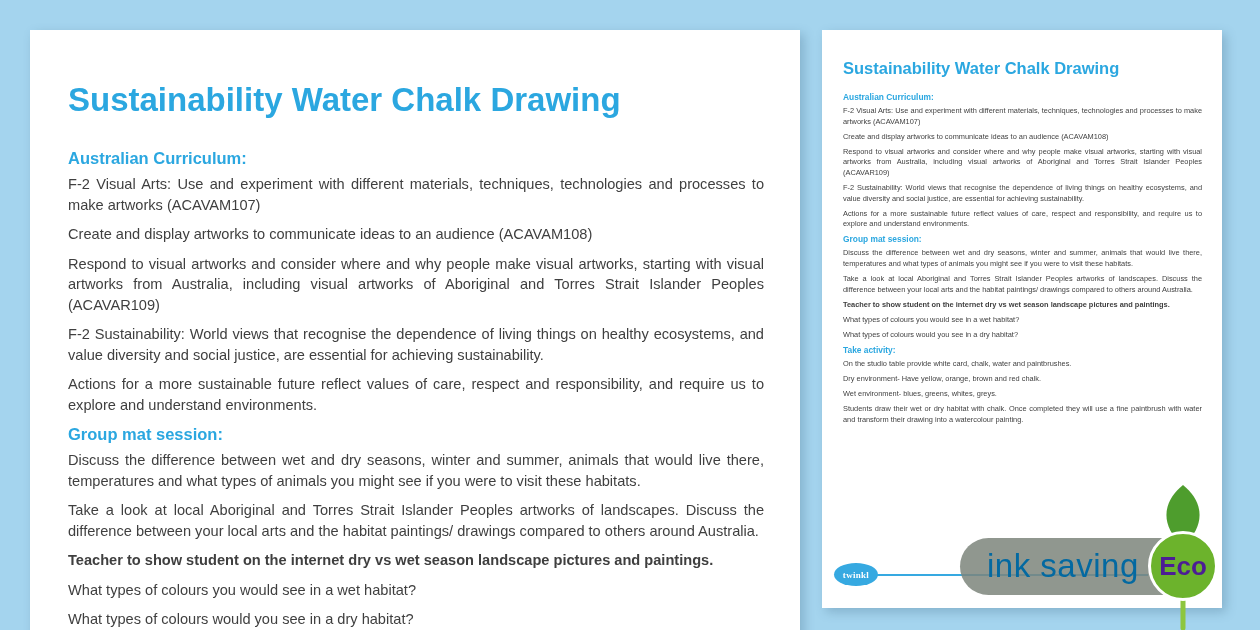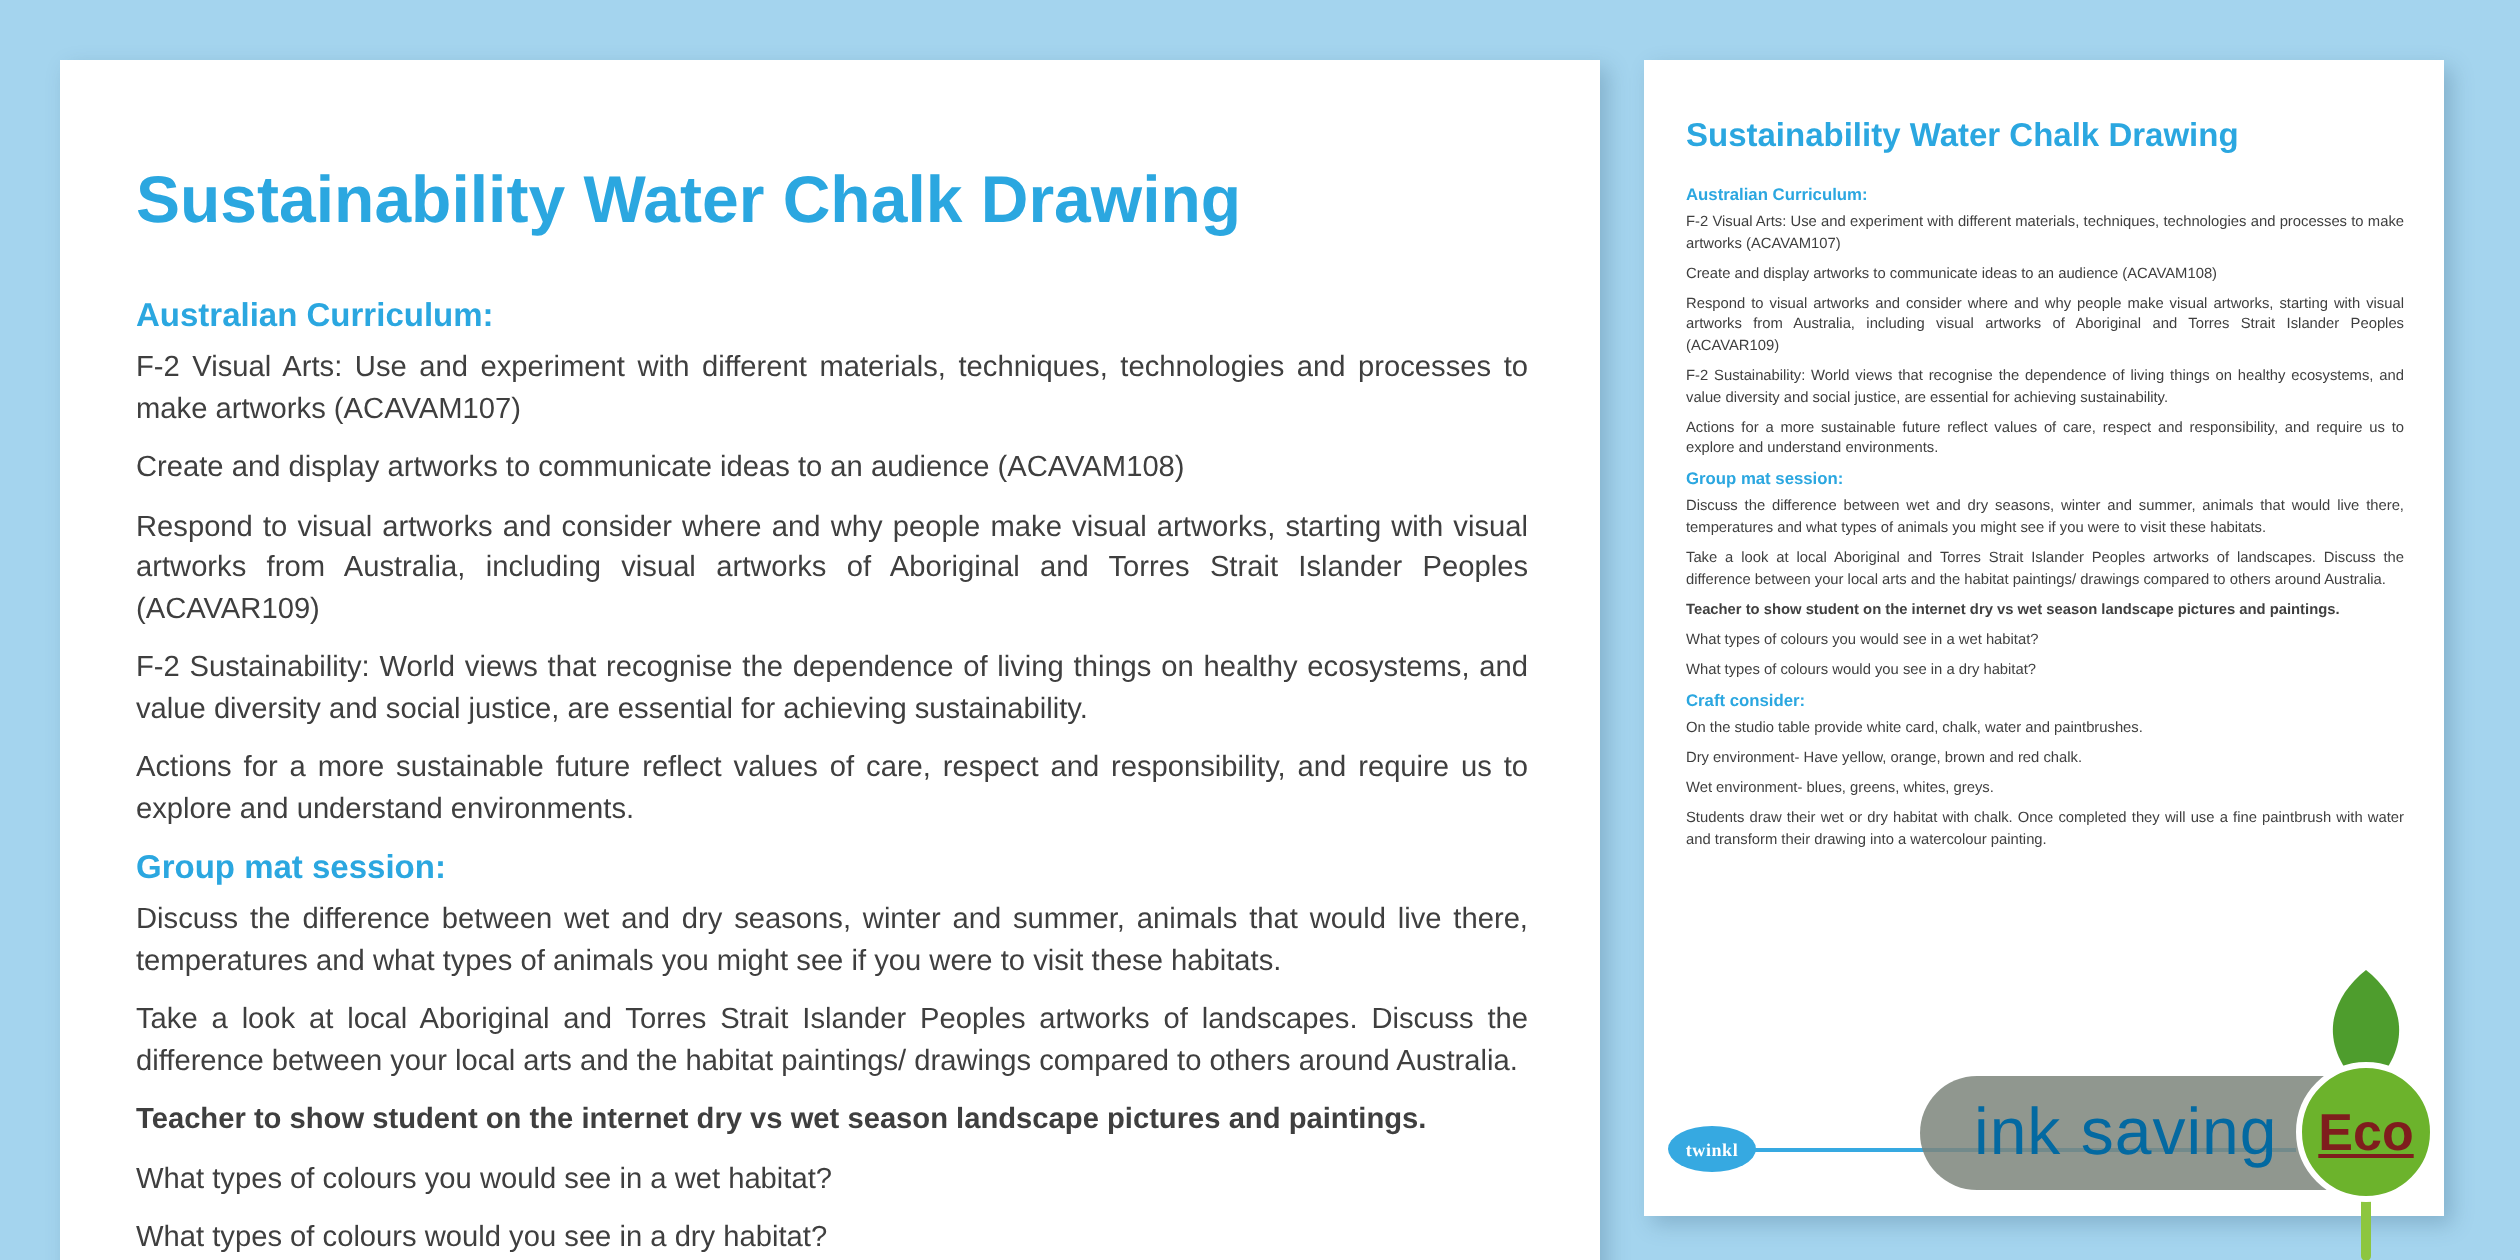--- a/index.html
+++ b/index.html
@@ -124,24 +124,23 @@
     left: 1148px; top: 531px;
     width: 70px; height: 70px;
     box-sizing: border-box;
     border-radius: 50%;
     background: #6cb32c;
     border: 3px solid #ffffff;
     z-index: 5;
     display: flex; align-items: center; justify-content: center;
   }
   .eco-circle span {
-    color: #7f1d1d;
+    color: #4c1d95;
     font-size: 26px;
     font-weight: bold;
-    text-decoration: underline;
   }
 </style>
 </head>
 <body>
 
 <div class="canvas">
 
   <div class="page page-left">
     <h1>Sustainability Water Chalk Drawing</h1>
 
@@ -171,21 +170,21 @@
     <p>F-2 Sustainability:  World views that recognise the dependence of living things on healthy ecosystems, and value diversity and social justice, are essential for achieving sustainability.</p>
     <p>Actions for a more sustainable future reflect values of care, respect and responsibility, and require us to explore and understand environments.</p>
 
     <h2>Group mat session:</h2>
     <p>Discuss the difference between wet and dry seasons, winter and summer, animals that would live there, temperatures and what types of animals you might see if you were to visit these habitats.</p>
     <p>Take a look at local Aboriginal and Torres Strait Islander Peoples artworks of landscapes. Discuss the difference between your local arts and the habitat paintings/ drawings compared to others around Australia.</p>
     <p class="bold">Teacher to show student on the internet dry vs wet season landscape pictures and paintings.</p>
     <p>What types of colours you would see in a wet habitat?</p>
     <p>What types of colours would you see in a dry habitat?</p>
 
-    <h2>Craft consider:</h2>
+    <h2>Take activity:</h2>
     <p>On the studio table provide white card, chalk, water and paintbrushes.</p>
     <p>Dry environment- Have yellow, orange, brown and red chalk.</p>
     <p>Wet environment- blues, greens, whites, greys.</p>
     <p>Students draw their wet or dry habitat with chalk. Once completed they will use a fine paintbrush with water and transform their drawing into a watercolour painting.</p>
 
     <div class="twinkl-logo">
       <span>twinkl</span>
     </div>
     <div class="footer-line"></div>
   </div>

